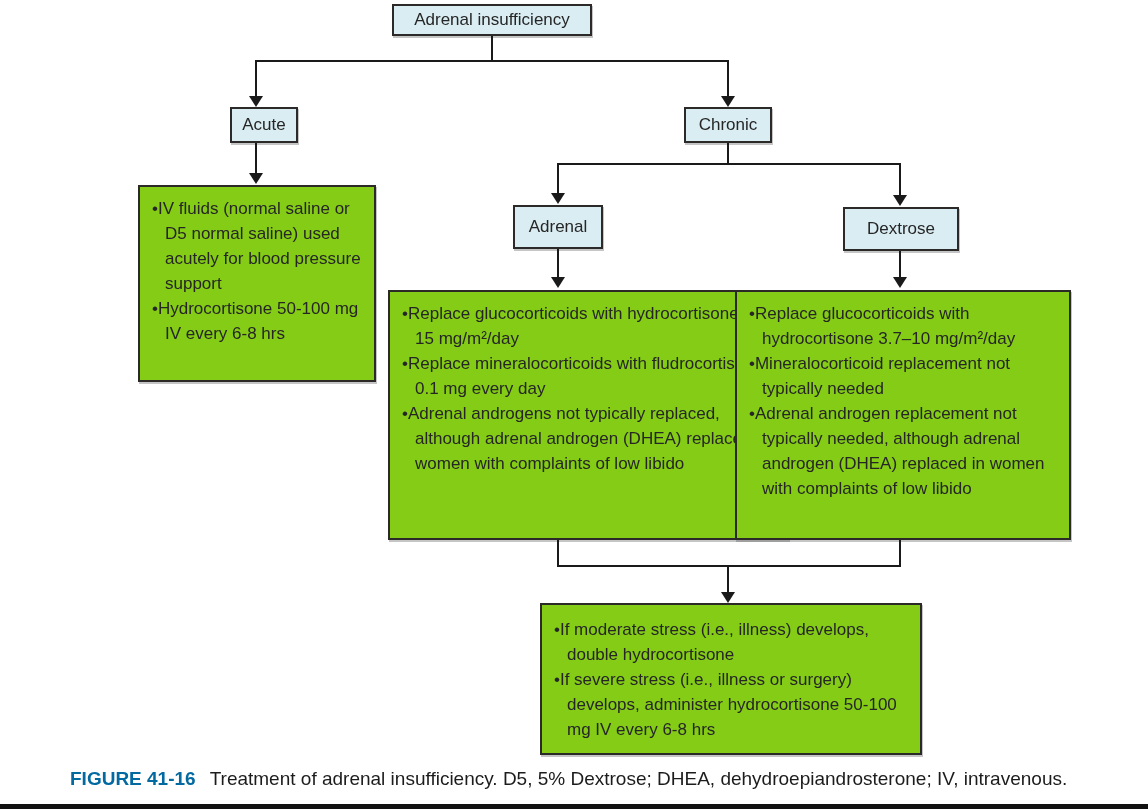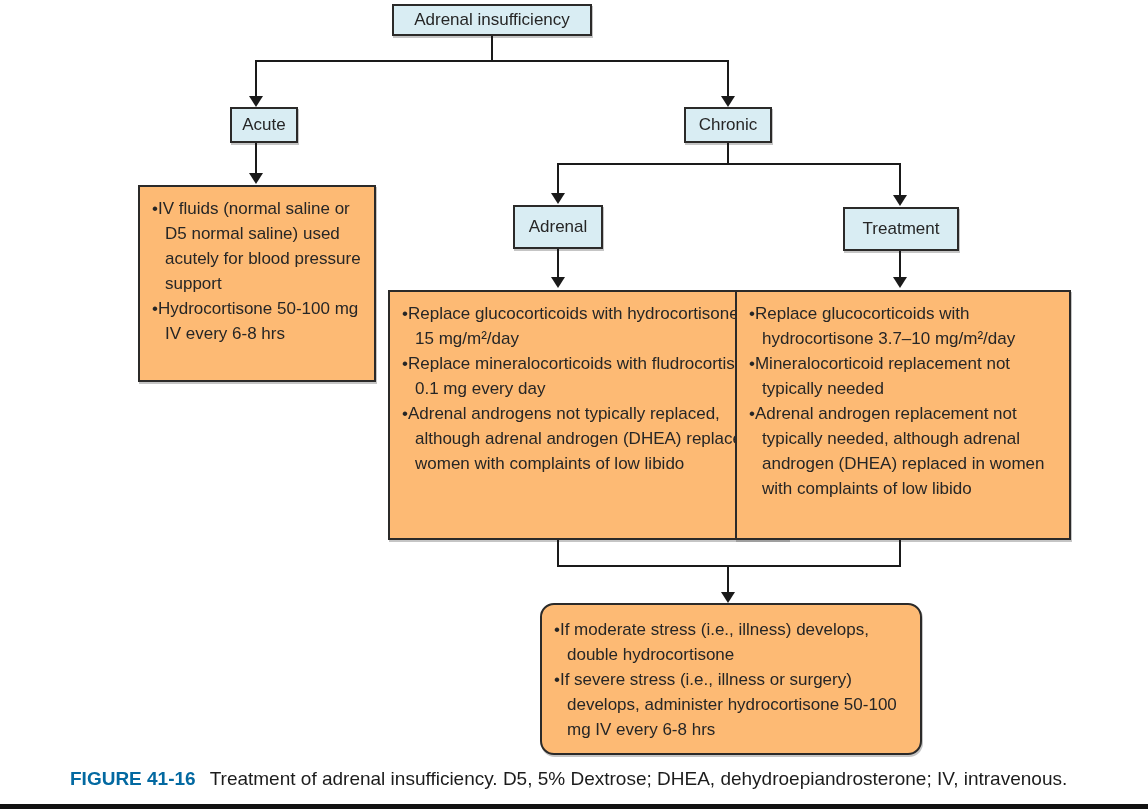--- a/index.html
+++ b/index.html
@@ -19,21 +19,21 @@
     box-shadow: 1px 2px 0 rgba(90,90,90,0.35);
     box-sizing: border-box;
     display: flex;
     align-items: center;
     justify-content: center;
     font-size: 17px;
     text-align: center;
   }
   .detail {
     position: absolute;
-    background: #fdba74;
+    background: #84cc16;
     border: 2px solid #2b2a29;
     box-shadow: 1px 2px 0 rgba(90,90,90,0.35);
     box-sizing: border-box;
     font-size: 17px;
     line-height: 25px;
     padding: 9px 8px 6px 12px;
   }
   .bullets { list-style: none; margin: 0; padding: 0; }
   .bullets li { padding-left: 13px; text-indent: -13px; }
   .bullets li::before { content: "\2022 "; }
@@ -84,21 +84,21 @@
 
   <div class="node" style="left:684px; top:107px; width:88px; height:36px;">
     <span>Chronic</span>
   </div>
 
   <div class="node" style="left:513px; top:205px; width:90px; height:44px;">
     <span>Adrenal</span>
   </div>
 
   <div class="node" style="left:843px; top:207px; width:116px; height:44px;">
-    <span>Treatment</span>
+    <span>Dextrose</span>
   </div>
 
   <div class="detail" style="left:138px; top:185px; width:238px; height:197px;">
     <ul class="bullets">
       <li>IV fluids (normal saline or D5 normal saline) used acutely for blood pressure support</li>
       <li>Hydrocortisone 50-100 mg IV every 6-8 hrs</li>
     </ul>
   </div>
 
   <div class="detail" style="left:388px; top:290px; width:401px; height:250px;">
@@ -110,21 +110,21 @@
   </div>
 
   <div class="detail" style="left:735px; top:290px; width:336px; height:250px;">
     <ul class="bullets">
       <li>Replace glucocorticoids with hydrocortisone 3.7–10 mg/m²/day</li>
       <li>Mineralocorticoid replacement not typically needed</li>
       <li>Adrenal androgen replacement not typically needed, although adrenal androgen (DHEA) replaced in women with complaints of low libido</li>
     </ul>
   </div>
 
-  <div class="detail" style="left:540px; top:603px; width:382px; height:152px; padding-top:12px;border-radius:14px;">
+  <div class="detail" style="left:540px; top:603px; width:382px; height:152px; padding-top:12px;">
     <ul class="bullets">
       <li>If moderate stress (i.e., illness) develops, double hydrocortisone</li>
       <li>If severe stress (i.e., illness or surgery) develops, administer hydrocortisone 50-100 mg IV every 6-8 hrs</li>
     </ul>
   </div>
 
   <div class="line" style="left:491px; top:36px; width:2px; height:26px;"></div>
   <div class="line" style="left:255px; top:60px; width:474px; height:2px;"></div>
   <div class="line" style="left:255px; top:60px; width:2px; height:38px;"></div>
   <div class="arrowhead" style="left:249px; top:96px;"></div>

